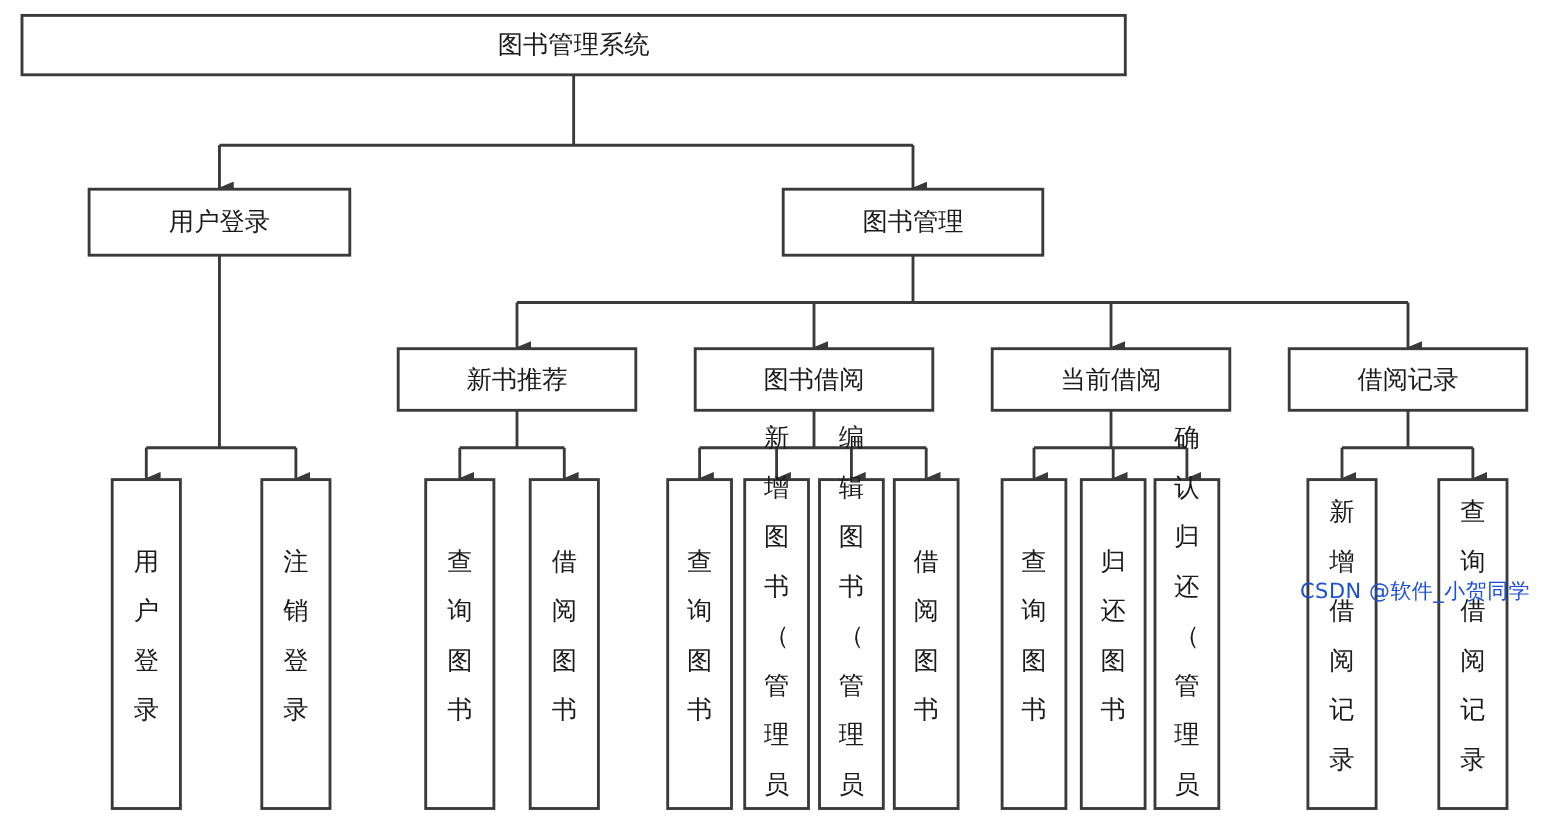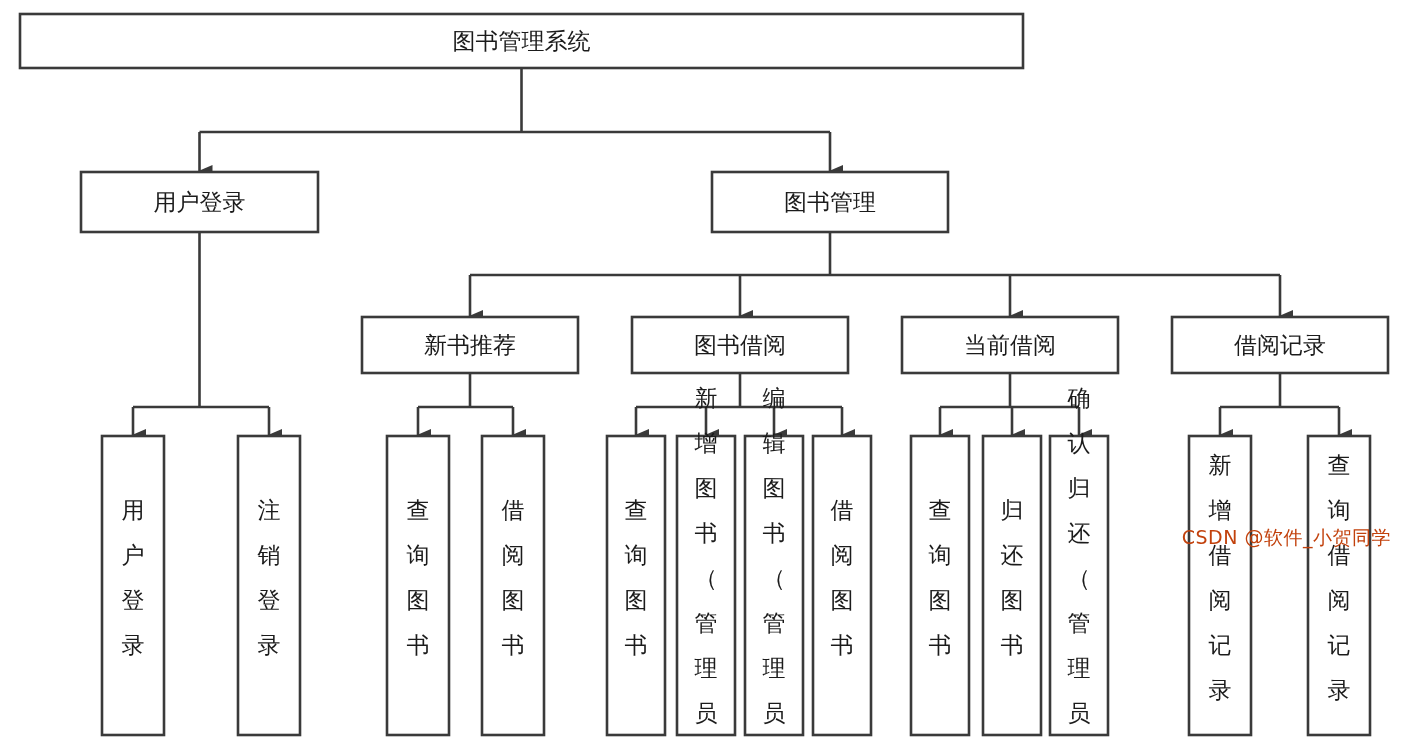--- a/index.html
+++ b/index.html
@@ -53,21 +53,21 @@
   .arrow-head {
     fill: #3a3a3a;
     stroke: none;
   }
   .watermark {
     position: absolute;
     right: 14px;
     bottom: 6px;
     font-family: "DejaVu Sans", "Liberation Sans", sans-serif;
     font-size: 19px;
-    color: #c2410c;
+    color: #1d4ed8;
     letter-spacing: 0.5px;
     white-space: nowrap;
     user-select: none;
   }
 </style>
 </head>
 <body>
 
 <div id="diagram-root">
   <svg class="diagram" viewBox="0 0 1405 747" xmlns="http://www.w3.org/2000/svg">

